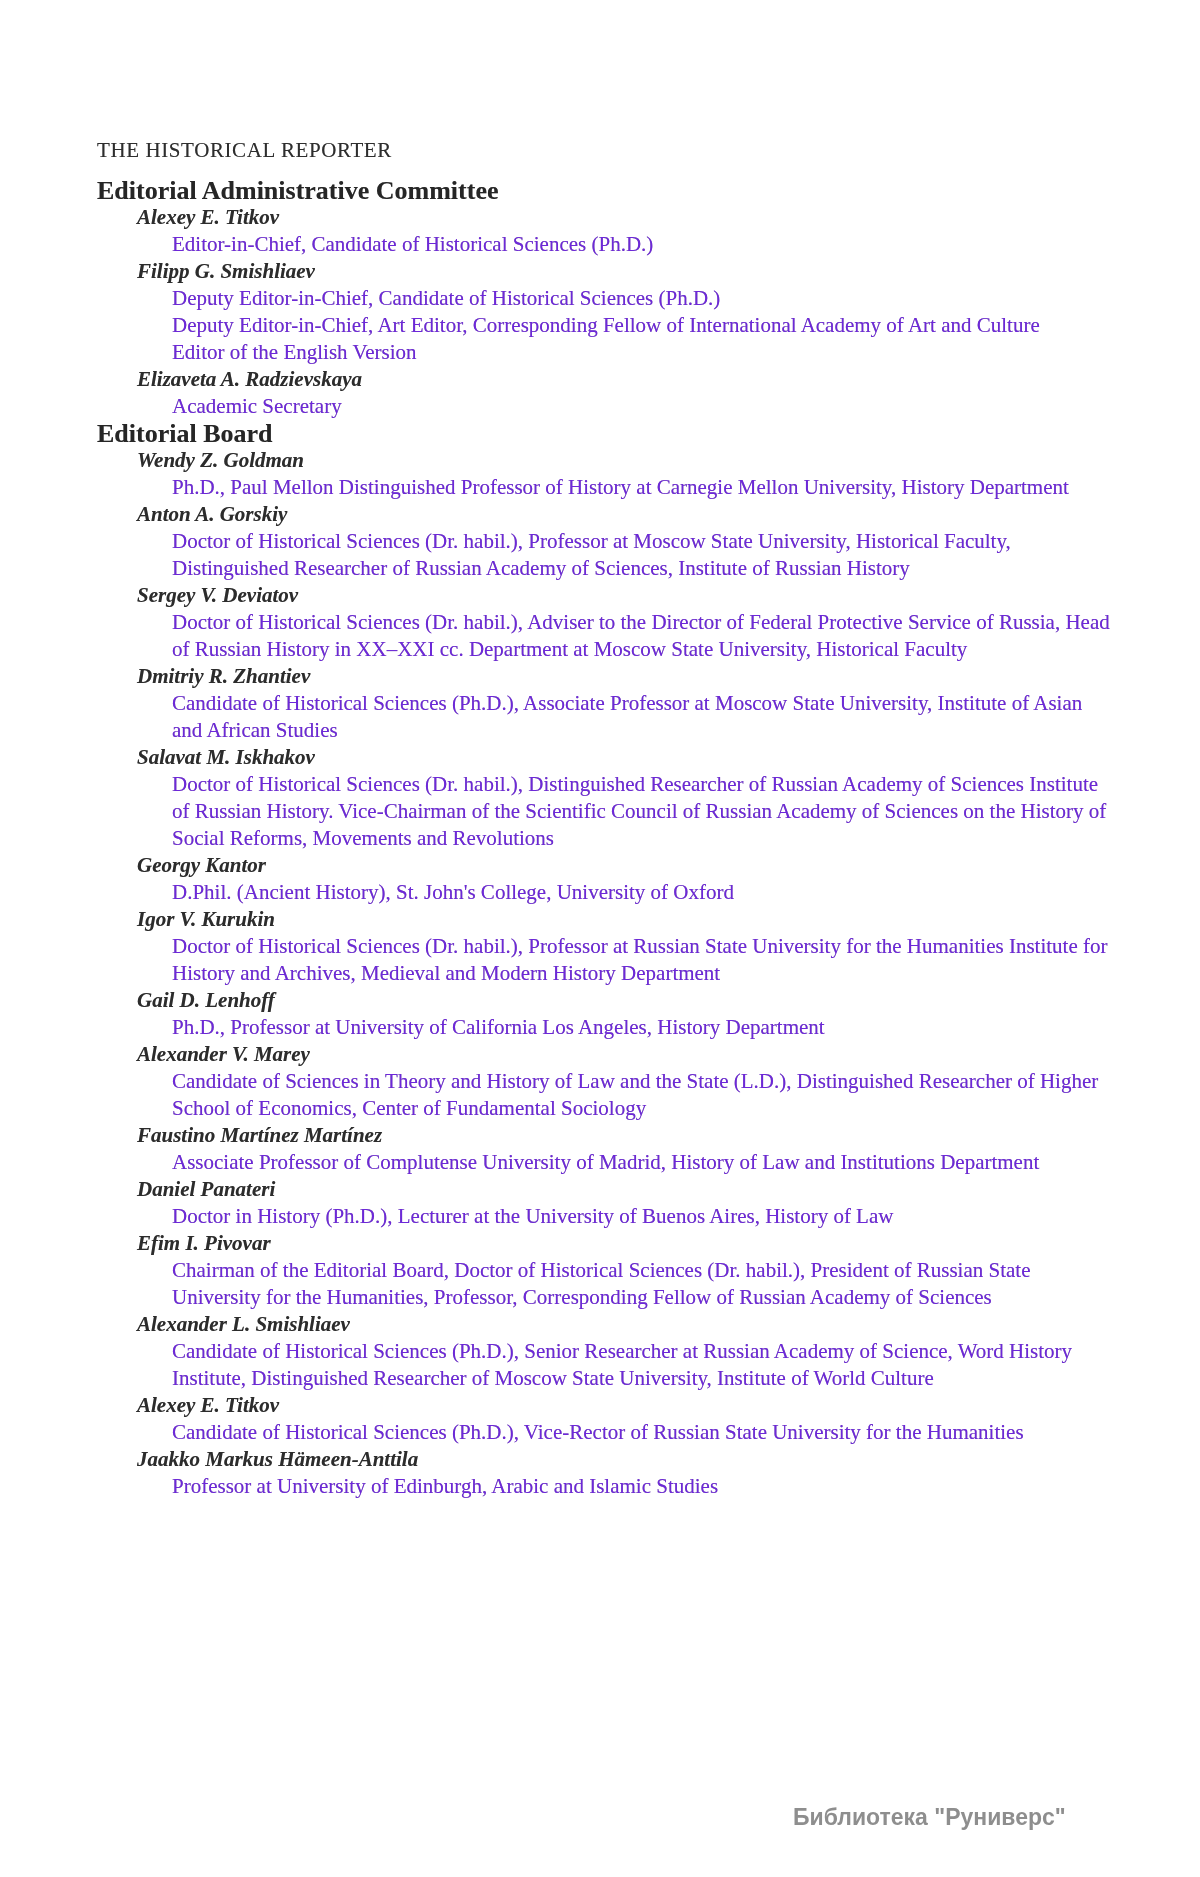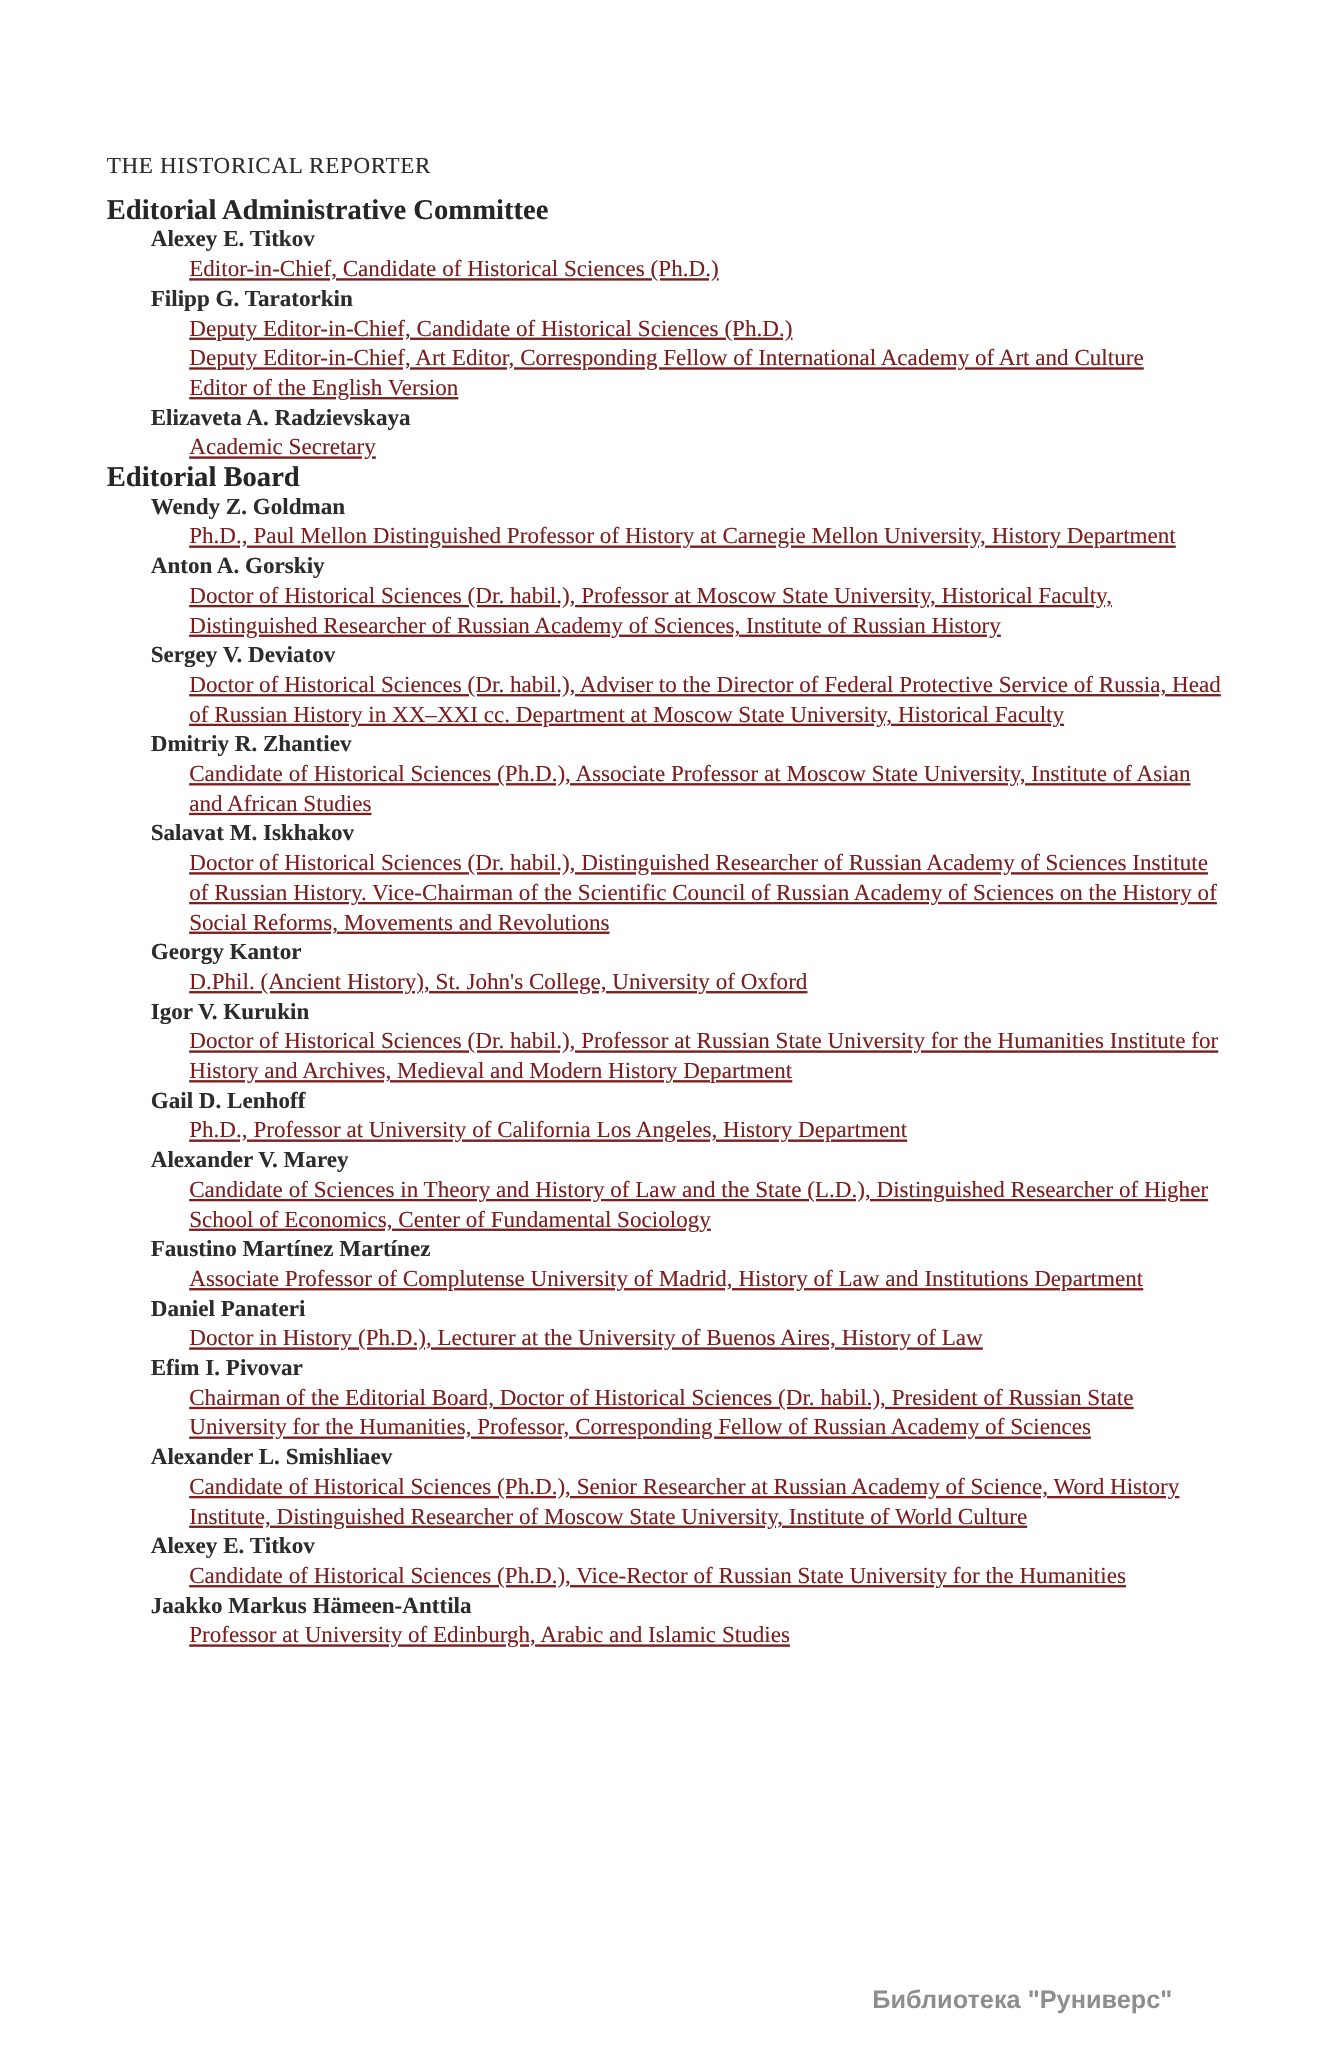--- a/index.html
+++ b/index.html
@@ -37,28 +37,28 @@
     font-size: 26px;
     color: #262626;
     text-shadow: 0 0 0.5px rgba(80,80,80,0.5);
   }
   .member-name {
     margin-left: 40px;
     font-weight: bold;
     font-size: 21px;
     color: #2c2c2c;
     text-shadow: 0 0 0.5px rgba(90,90,90,0.5);
+    font-style: italic;
   }
   .member-role {
     margin-left: 75px;
     width: 938px;
     font-size: 21px;
-    color: #7f1d1d;
+    color: #6d28d9;
     text-shadow: 0 0 0.6px rgba(110,110,110,0.6);
-    text-decoration: underline;
   }
   .footer {
     position: absolute;
     left: 793px;
     top: 1804px;
     font-family: "Liberation Sans", sans-serif;
     font-weight: bold;
     font-size: 23px;
     color: #8e8e8e;
   }
@@ -67,21 +67,21 @@
 <body>
 
 <div class="page">
   <div class="content">
     <div class="doc-title">THE HISTORICAL REPORTER</div>
     <div id="sections">
         <div class="section">
           <div class="heading">Editorial Administrative Committee</div>
           <div class="member-name">Alexey E. Titkov</div>
           <div class="member-role">Editor-in-Chief, Candidate of Historical Sciences (Ph.D.)</div>
-          <div class="member-name">Filipp G. Taratorkin</div>
+          <div class="member-name">Filipp G. Smishliaev</div>
           <div class="member-role">Deputy Editor-in-Chief, Candidate of Historical Sciences (Ph.D.)</div>
           <div class="member-role">Deputy Editor-in-Chief, Art Editor, Corresponding Fellow of International Academy of Art and Culture</div>
           <div class="member-role">Editor of the English Version</div>
           <div class="member-name">Elizaveta A. Radzievskaya</div>
           <div class="member-role">Academic Secretary</div>
         </div>
         <div class="section">
           <div class="heading">Editorial Board</div>
           <div class="member-name">Wendy Z. Goldman</div>
           <div class="member-role">Ph.D., Paul Mellon Distinguished Professor of History at Carnegie Mellon University, History Department</div>

